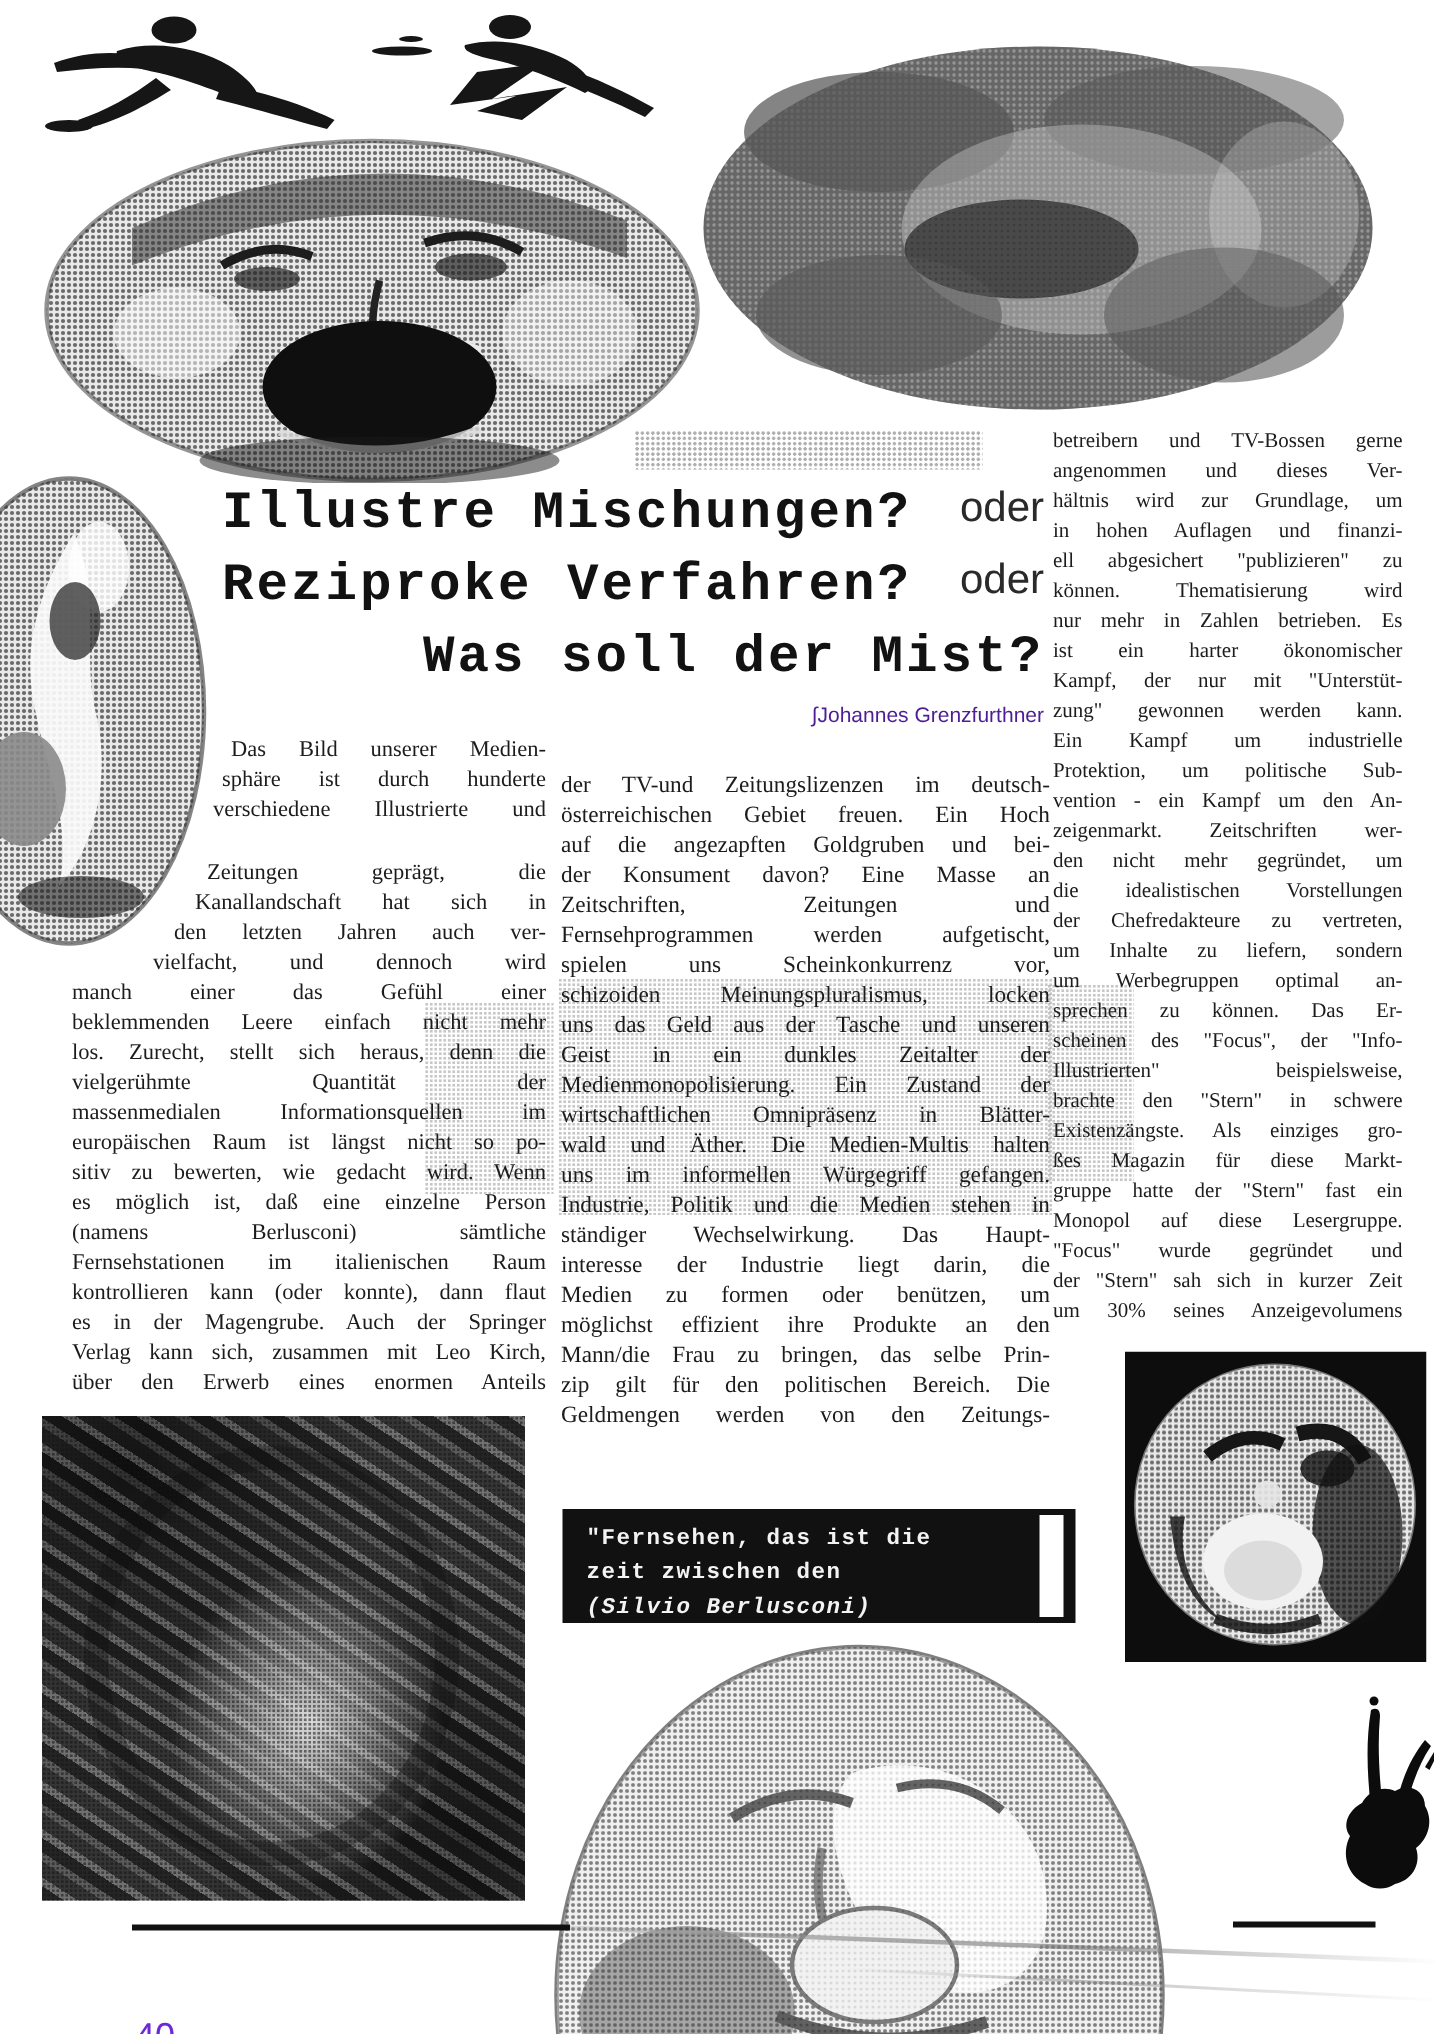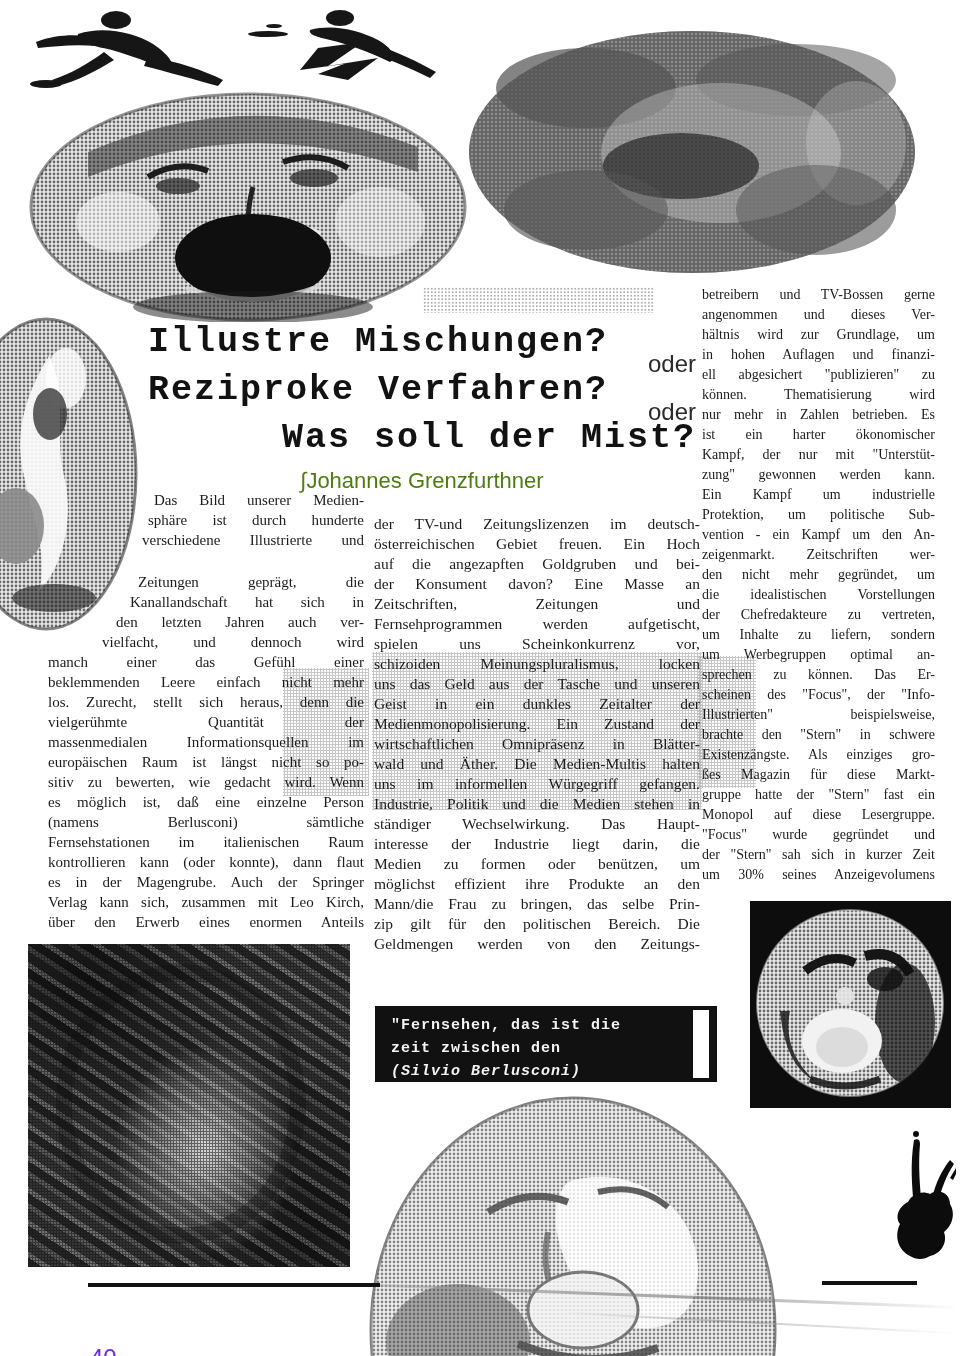--- a/index.html
+++ b/index.html
@@ -6,24 +6,24 @@
   .page{position:relative;width:960px;height:1356px;background:#ffffff;overflow:hidden;
         font-family:"Liberation Serif",serif;color:#1c1c1c;margin:0 auto;}
   .art{position:absolute;}
 
   
   .headline{position:absolute;left:148px;top:322px;width:548px;z-index:2;}
   .hrow{display:flex;justify-content:space-between;height:48px;}
   .hrow3{justify-content:flex-end;height:44px;}
   .hbig{font-family:"Liberation Mono","DejaVu Sans Mono",monospace;font-weight:bold;
         font-size:35px;letter-spacing:2px;color:#121212;white-space:nowrap;}
-  .hoder{font-family:"Liberation Sans","DejaVu Sans",sans-serif;font-size:24px;color:#2a2a2a;
-         padding-bottom:3px;margin-top:28px;}
-  .byline{text-align:center;font-family:"Liberation Sans","DejaVu Sans",sans-serif;
-          font-size:22px;color:#4d7c0f;margin-top:6px;}
+  .hoder{font-family:"Liberation Sans","DejaVu Sans",sans-serif;font-size:28px;color:#2a2a2a;
+         padding-bottom:3px;}
+  .byline{text-align:right;font-family:"Liberation Sans","DejaVu Sans",sans-serif;
+          font-size:14px;color:#4c1d95;margin-top:6px;}
 
   
   .col{position:absolute;z-index:2;}
   .col-left{left:48px;top:490px;width:316px;font-size:15px;}
   .col-mid{left:374px;top:514px;width:326px;font-size:15.5px;}
   .col-right{left:702px;top:285px;width:233px;font-size:14px;}
   .tline{text-align:justify;text-align-last:justify;height:20px;line-height:20px;overflow:hidden;}
   .wrap-lines .tline:nth-child(1){margin-left:106px;}
   .wrap-lines .tline:nth-child(2){margin-left:100px;}
   .wrap-lines .tline:nth-child(3){margin-left:94px;}

